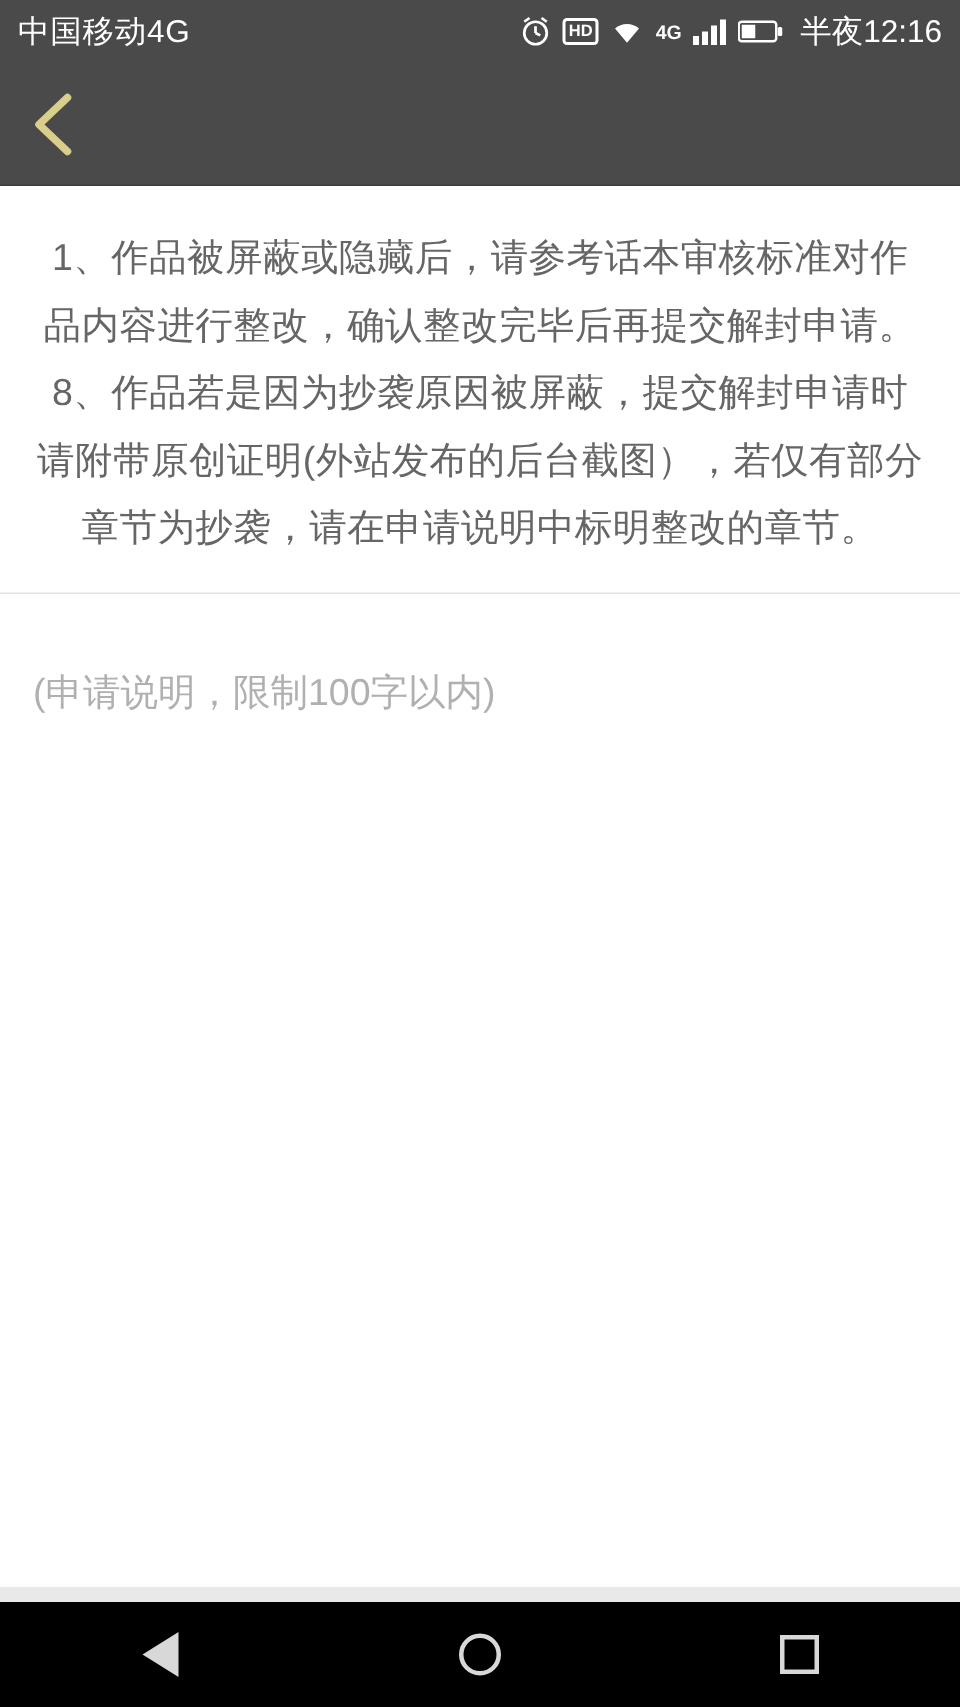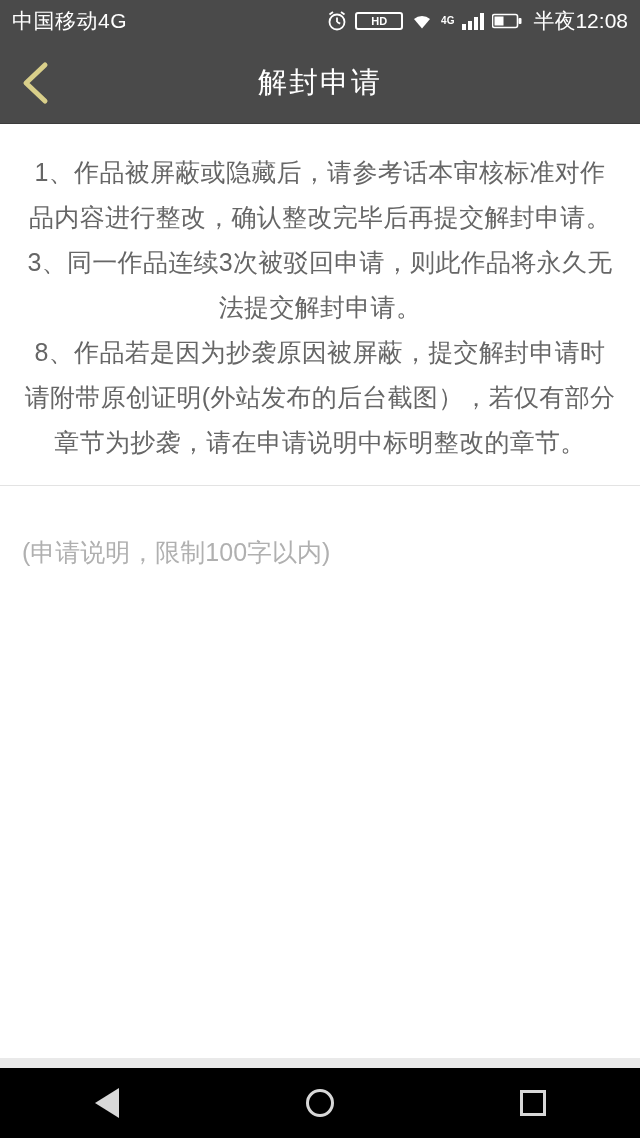--- a/index.html
+++ b/index.html
@@ -29,23 +29,23 @@
     flex:none;
   }
   .statusbar .left { display:flex; align-items:center; gap:2px; }
   .statusbar .right { display:flex; align-items:center; gap:7px; }
   .carrier { font-size:21px; letter-spacing:0.5px; }
   .clock-time { font-size:21px; margin-left:4px; }
   .si { display:inline-block; line-height:1; }
   .si svg { display:block; }
   .hd-badge {
     border:2px solid #fff; border-radius:3px;
-    font-size:11px; line-height:12px; padding:1px 14px; font-weight:bold;
-  }
-  .net-badge { font-size:10px; font-weight:bold; }
+    font-size:11px; line-height:12px; padding:1px 2px; font-weight:bold;
+  }
+  .net-badge { font-size:13px; font-weight:bold; }
 
   
   .titlebar {
     height:82px;
     background:#4a4a4a;
     display:flex; align-items:center;
     position:relative;
     flex:none;
     border-bottom:1px solid #3c3c3c;
   }
@@ -177,40 +177,38 @@
           <rect x="19" y="2" width="4" height="17" fill="#fff"></rect>
         </svg>
       </span>
       <span class="si">
         <svg width="30" height="18" viewBox="0 0 30 18">
           <rect x="0.5" y="2.5" width="25" height="13" rx="2" fill="none" stroke="#fff" stroke-width="1.6"></rect>
           <rect x="26.5" y="6" width="3" height="6" rx="1" fill="#fff"></rect>
           <rect x="2.5" y="4.5" width="9" height="9" fill="#fff"></rect>
         </svg>
       </span>
-      <span class="clock-time">半夜12:08</span>
+      <span class="clock-time">半夜12:16</span>
     </div>
   </div>
 
   <div class="titlebar">
     <div class="back-btn">
       <span>
         <svg width="34" height="46" viewBox="0 0 34 46">
           <polyline points="27,5 8,23 27,41" fill="none" stroke="#d9cf8a" stroke-width="5" stroke-linecap="round" stroke-linejoin="round"></polyline>
         </svg>
       </span>
     </div>
-    <div class="title">解封申请</div>
   </div>
 
   <div class="content">
 
     <div class="rules">
       <p class="rule">1、作品被屏蔽或隐藏后，请参考话本审核标准对作品内容进行整改，确认整改完毕后再提交解封申请。</p>
-      <p class="rule">3、同一作品连续3次被驳回申请，则此作品将永久无法提交解封申请。</p>
       <p class="rule">8、作品若是因为抄袭原因被屏蔽，提交解封申请时请附带原创证明(外站发布的后台截图），若仅有部分章节为抄袭，请在申请说明中标明整改的章节。</p>
     </div>
 
     <div class="input-area">
       <textarea class="desc-input" placeholder="(申请说明，限制100字以内)" style=""></textarea>
     </div>
 
     <div class="bottom-strip"></div>
   </div>
 

